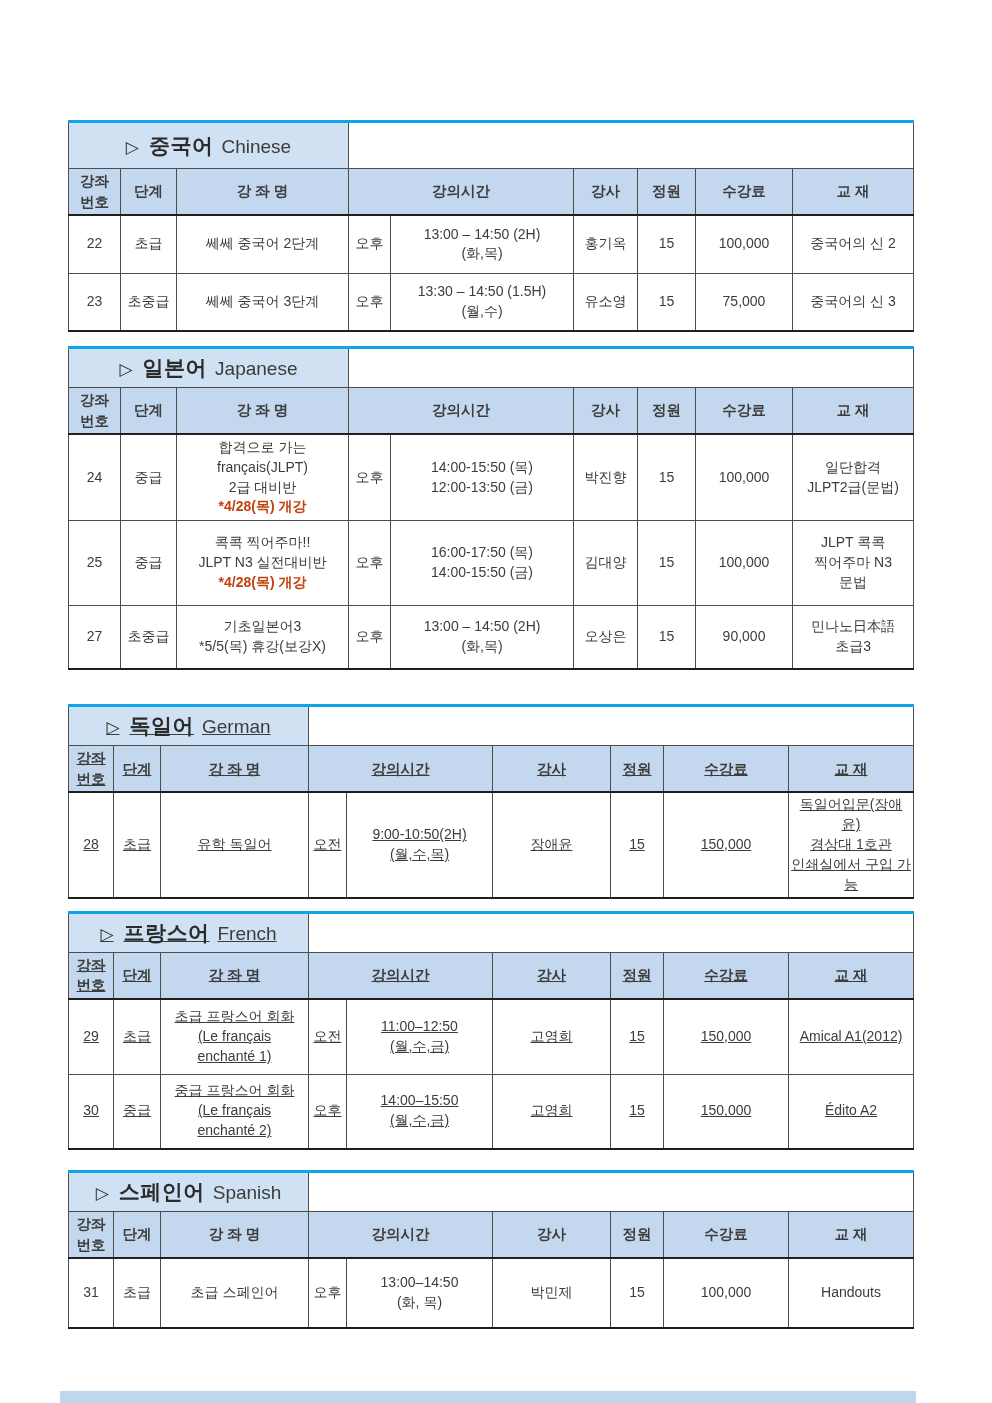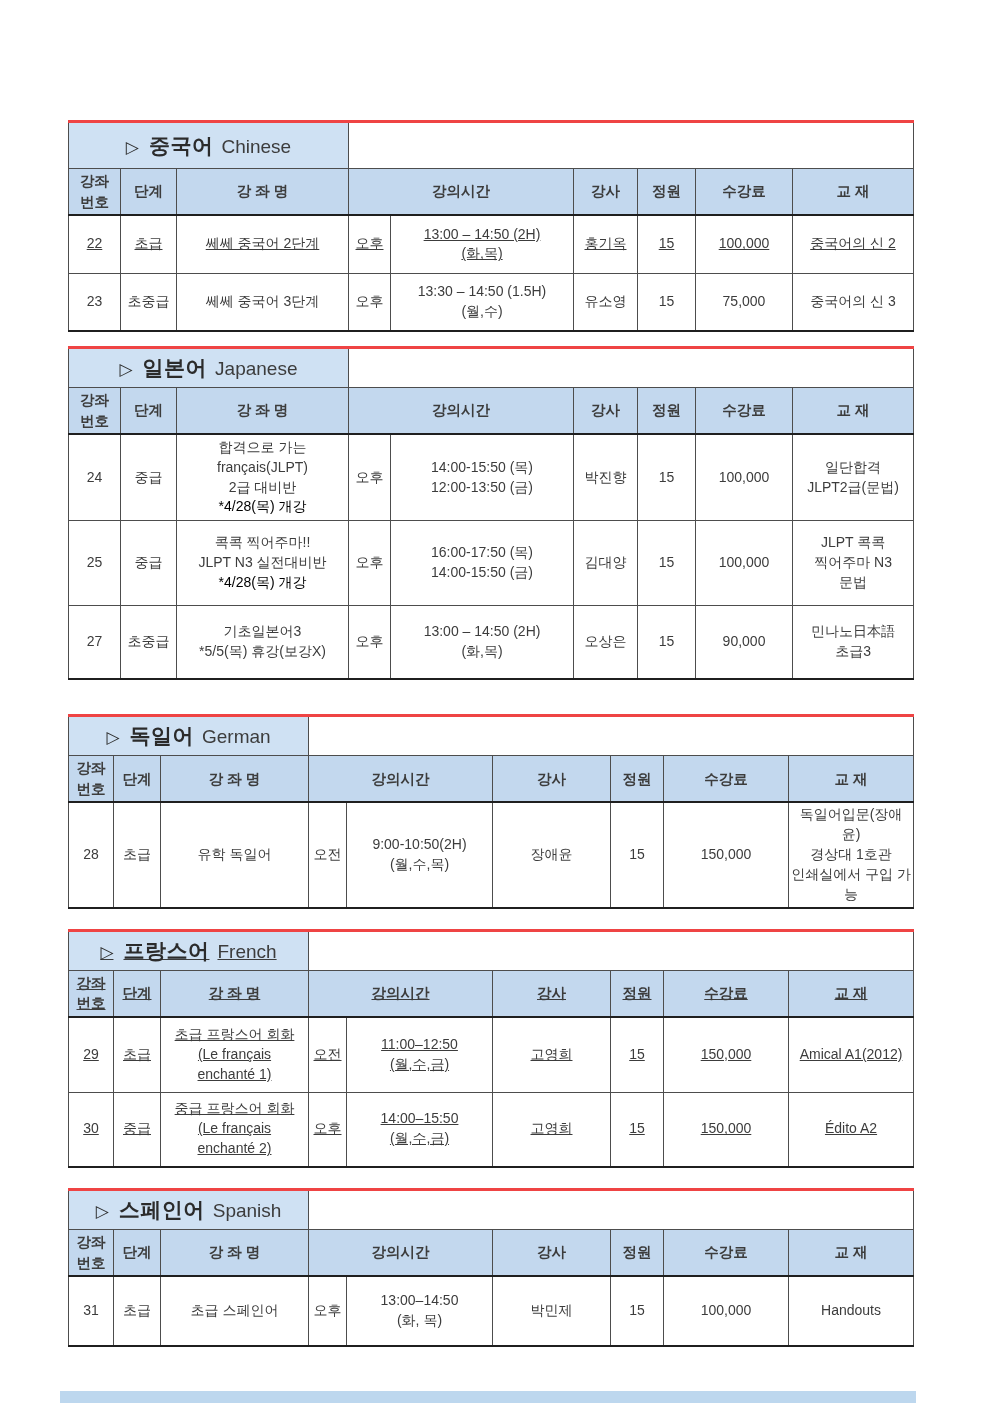--- a/index.html
+++ b/index.html
@@ -3,54 +3,54 @@
 <meta charset="utf-8">
 <style>
   html,body{margin:0;padding:0;background:#ffffff;}
   body{font-family:"Liberation Sans","DejaVu Sans",sans-serif;color:#3c3c3c;}
   .page{position:relative;width:992px;height:1403px;background:#fff;overflow:hidden;}
   .content{position:absolute;left:68px;top:120px;width:845px;}
 
   .sec{margin:0;}
   .sec-0{margin-bottom:14px;}
   .sec-1{margin-bottom:34px;}
-  .sec-2{margin-bottom:20px;}
+  .sec-2{margin-bottom:12px;text-decoration:underline;}
   .sec-3{margin-bottom:20px;text-decoration:underline;}
 
   table.ctable{border-collapse:collapse;table-layout:fixed;width:845px;}
   table.ctable td{
     border:1px solid #4d4d4d;
     text-align:center;vertical-align:middle;
     font-size:14px;line-height:1.42;
     white-space:pre-line;
     padding:2px 2px;color:#3c3c3c;
     overflow:hidden;
   }
 
   
-  tr.band td{border-top:3px solid #ef4444;}
+  tr.band td{border-top:3px solid #0ea5e9;}
   td.band-title{background:#CFE1F3;text-align:left;padding-left:12px;white-space:nowrap;}
   td.band-spacer{background:#ffffff;}
   .tri{font-size:17px;margin-right:10px;color:#2b2b2b;}
   .ko{font-size:21px;font-weight:bold;color:#2b2b2b;letter-spacing:0.5px;}
   .en{font-size:19px;margin-left:8px;color:#3c3c3c;}
 
   
   tr.head td{
     background:#C3D8EE;font-weight:bold;
     border-bottom:2px solid #1f1f1f;
     font-size:14.5px;
   }
   td.hno{font-size:13px;line-height:1.12;}
 
   
   tr.drow td{background:#ffffff;}
   tr.drow.last td{border-bottom:2px solid #1f1f1f;}
   .c-no{font-size:13.5px;}
-  .note{color:#000000;font-weight:normal;}
+  .note{color:#c2410c;font-weight:bold;}
   td.small-book{font-size:11.5px;line-height:1.4;}
 
   
   .bottom-band{position:absolute;left:60px;top:1391px;width:856px;height:12px;background:#BDD7EE;}
 </style>
 </head>
 <body>
 
 <div class="page">
   <div class="content">
@@ -76,21 +76,21 @@
               <td class="hno" colspan="1">강좌
 번호</td>
               <td colspan="1">단계</td>
               <td colspan="1">강  좌  명</td>
               <td colspan="2">강의시간</td>
               <td colspan="1">강사</td>
               <td colspan="1">정원</td>
               <td colspan="1">수강료</td>
               <td colspan="1">교  재</td>
             </tr>
-            <tr class="drow" style="height: 58px; text-decoration: underline;">
+            <tr class="drow" style="height: 58px;">
               <td class="c-no">22</td>
               <td class="c-level">초급</td>
               <td class="c-name"><div>쎄쎄 중국어 2단계</div></td>
               <td class="c-ampm">오후</td>
               <td class="c-time">13:00 – 14:50 (2H)
 (화,목)</td>
               <td class="c-teacher">홍기옥</td>
               <td class="c-capacity">15</td>
               <td class="c-fee">100,000</td>
               <td class="c-book">중국어의 신 2</td>
@@ -162,21 +162,21 @@
               <td class="c-ampm">오후</td>
               <td class="c-time">16:00-17:50 (목)
 14:00-15:50 (금)</td>
               <td class="c-teacher">김대양</td>
               <td class="c-capacity">15</td>
               <td class="c-fee">100,000</td>
               <td class="c-book">JLPT 콕콕
 찍어주마 N3
 문법</td>
             </tr>
-            <tr class="drow last" style="height: 74px;">
+            <tr class="drow last" style="height: 64px;">
               <td class="c-no">27</td>
               <td class="c-level">초중급</td>
               <td class="c-name"><div>기초일본어3
 *5/5(목) 휴강(보강X)</div></td>
               <td class="c-ampm">오후</td>
               <td class="c-time">13:00 – 14:50 (2H)
 (화,목)</td>
               <td class="c-teacher">오상은</td>
               <td class="c-capacity">15</td>
               <td class="c-fee">90,000</td>

